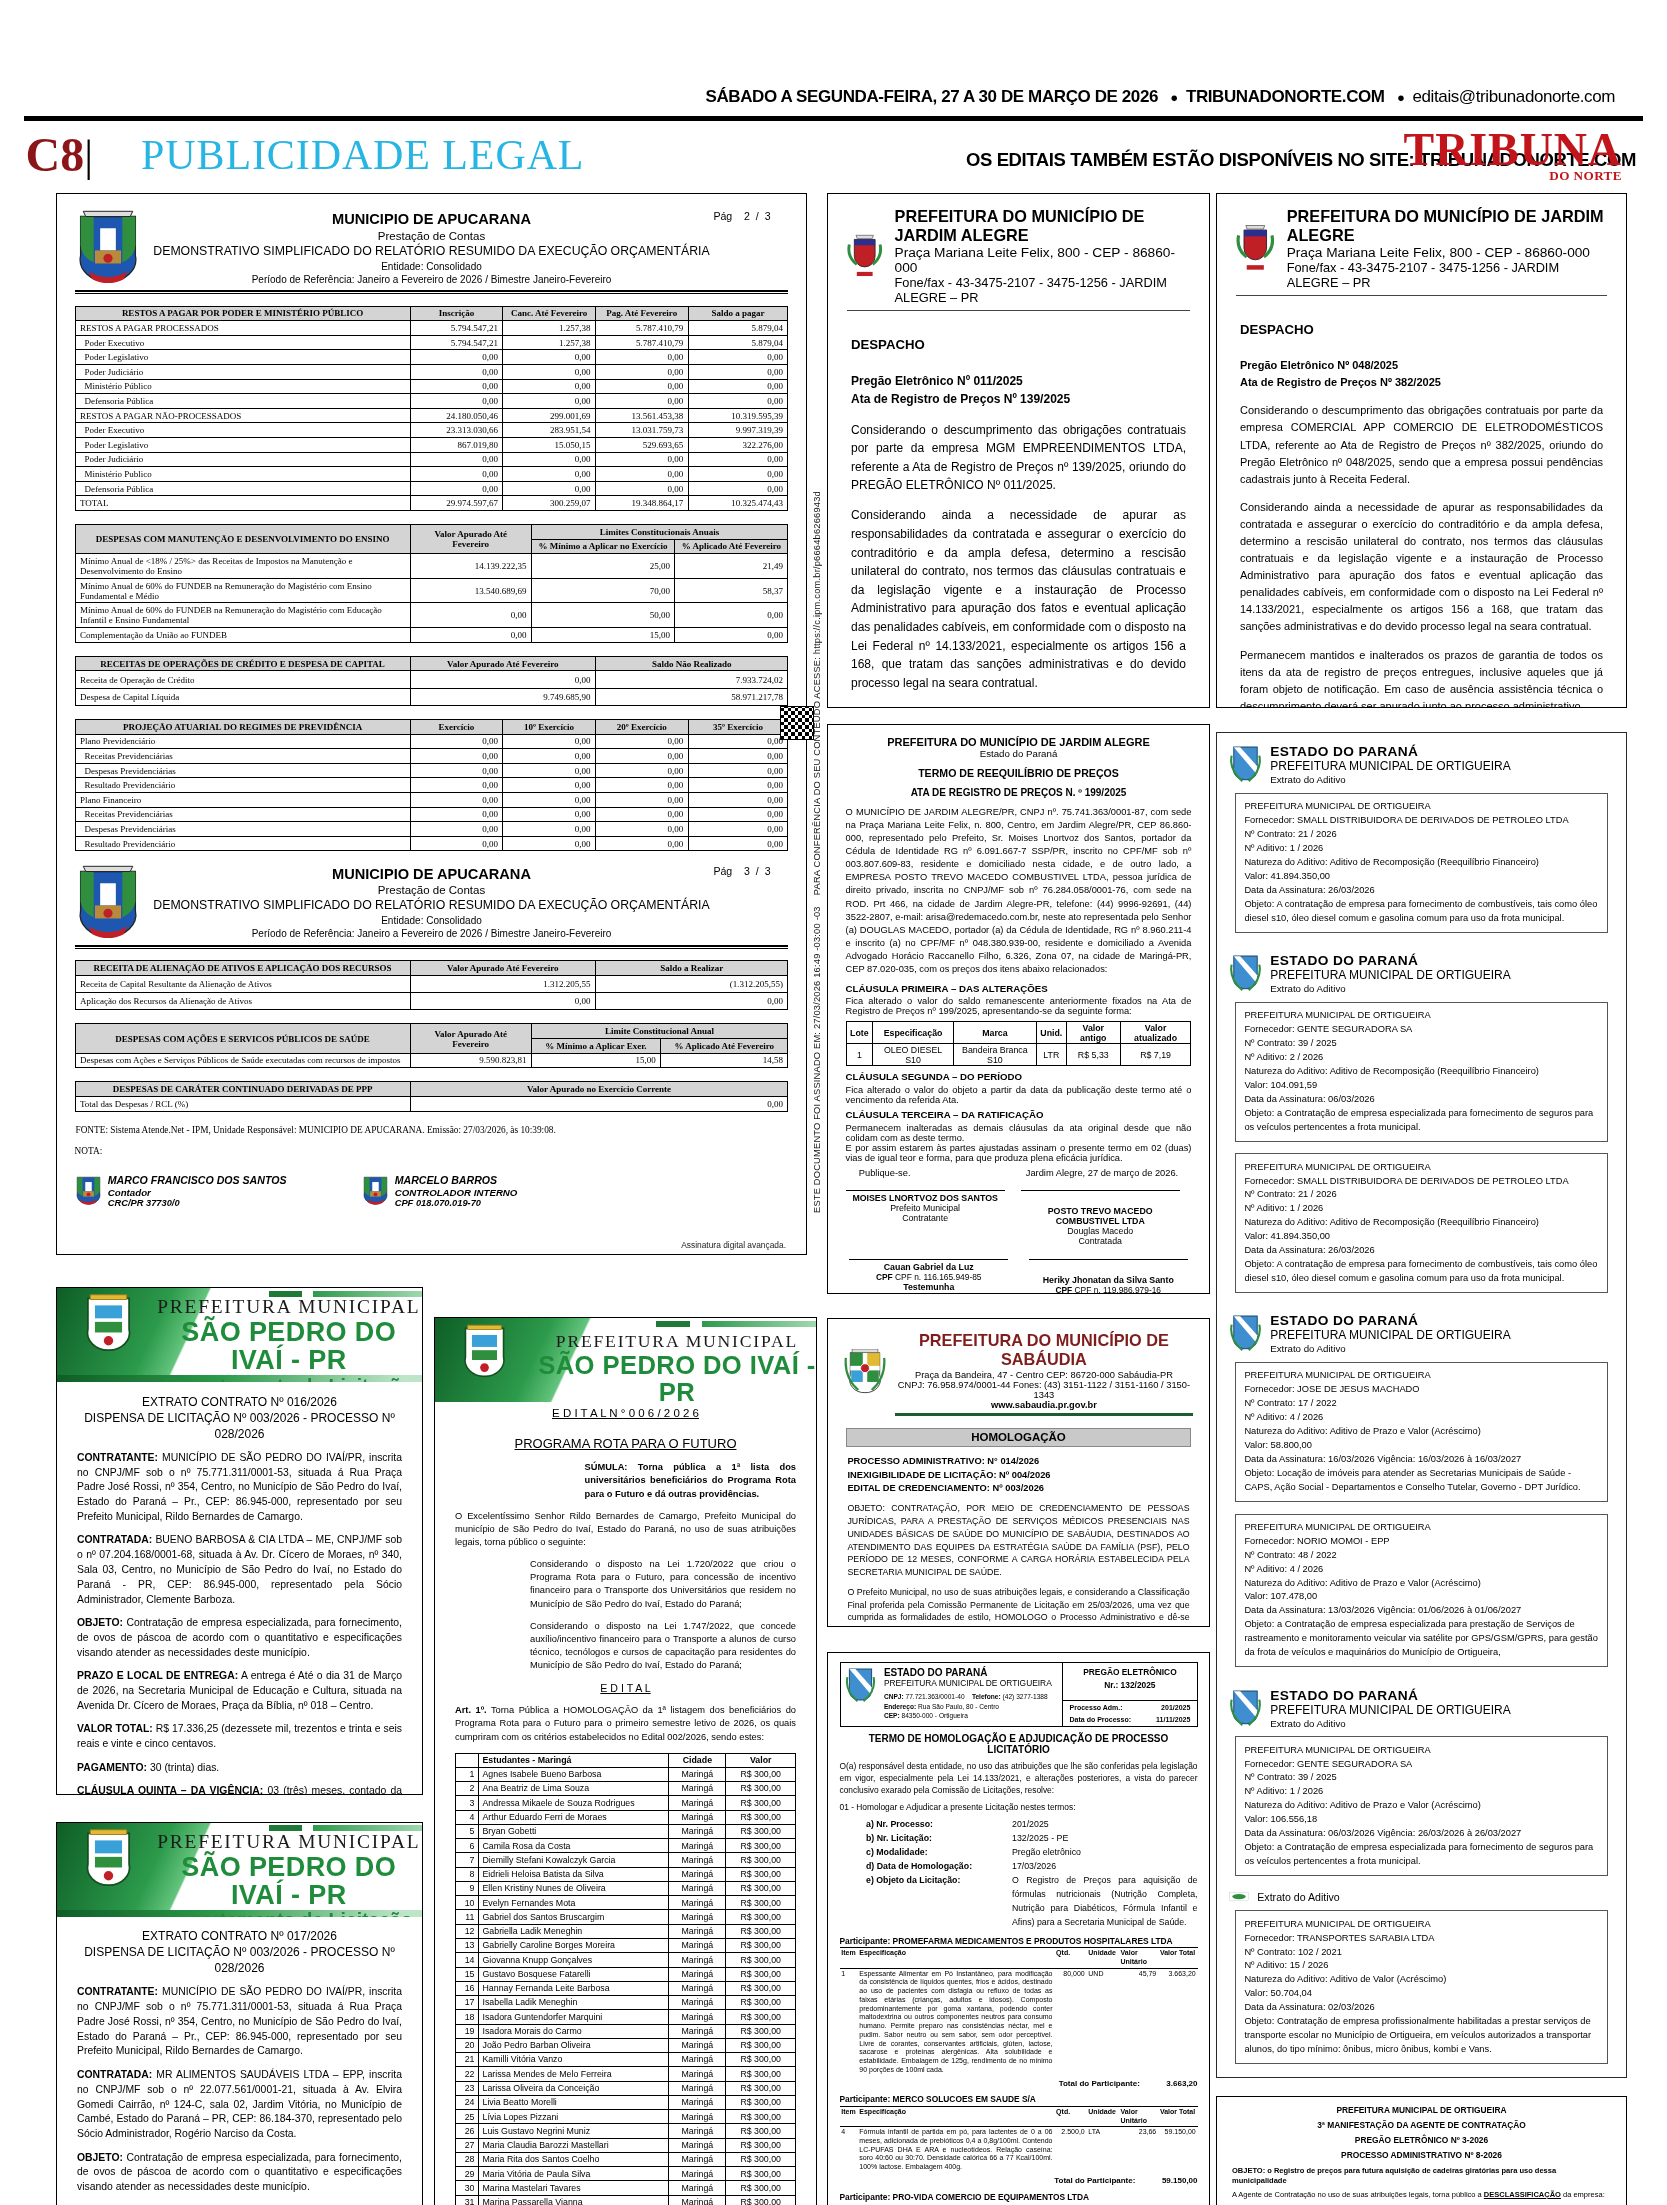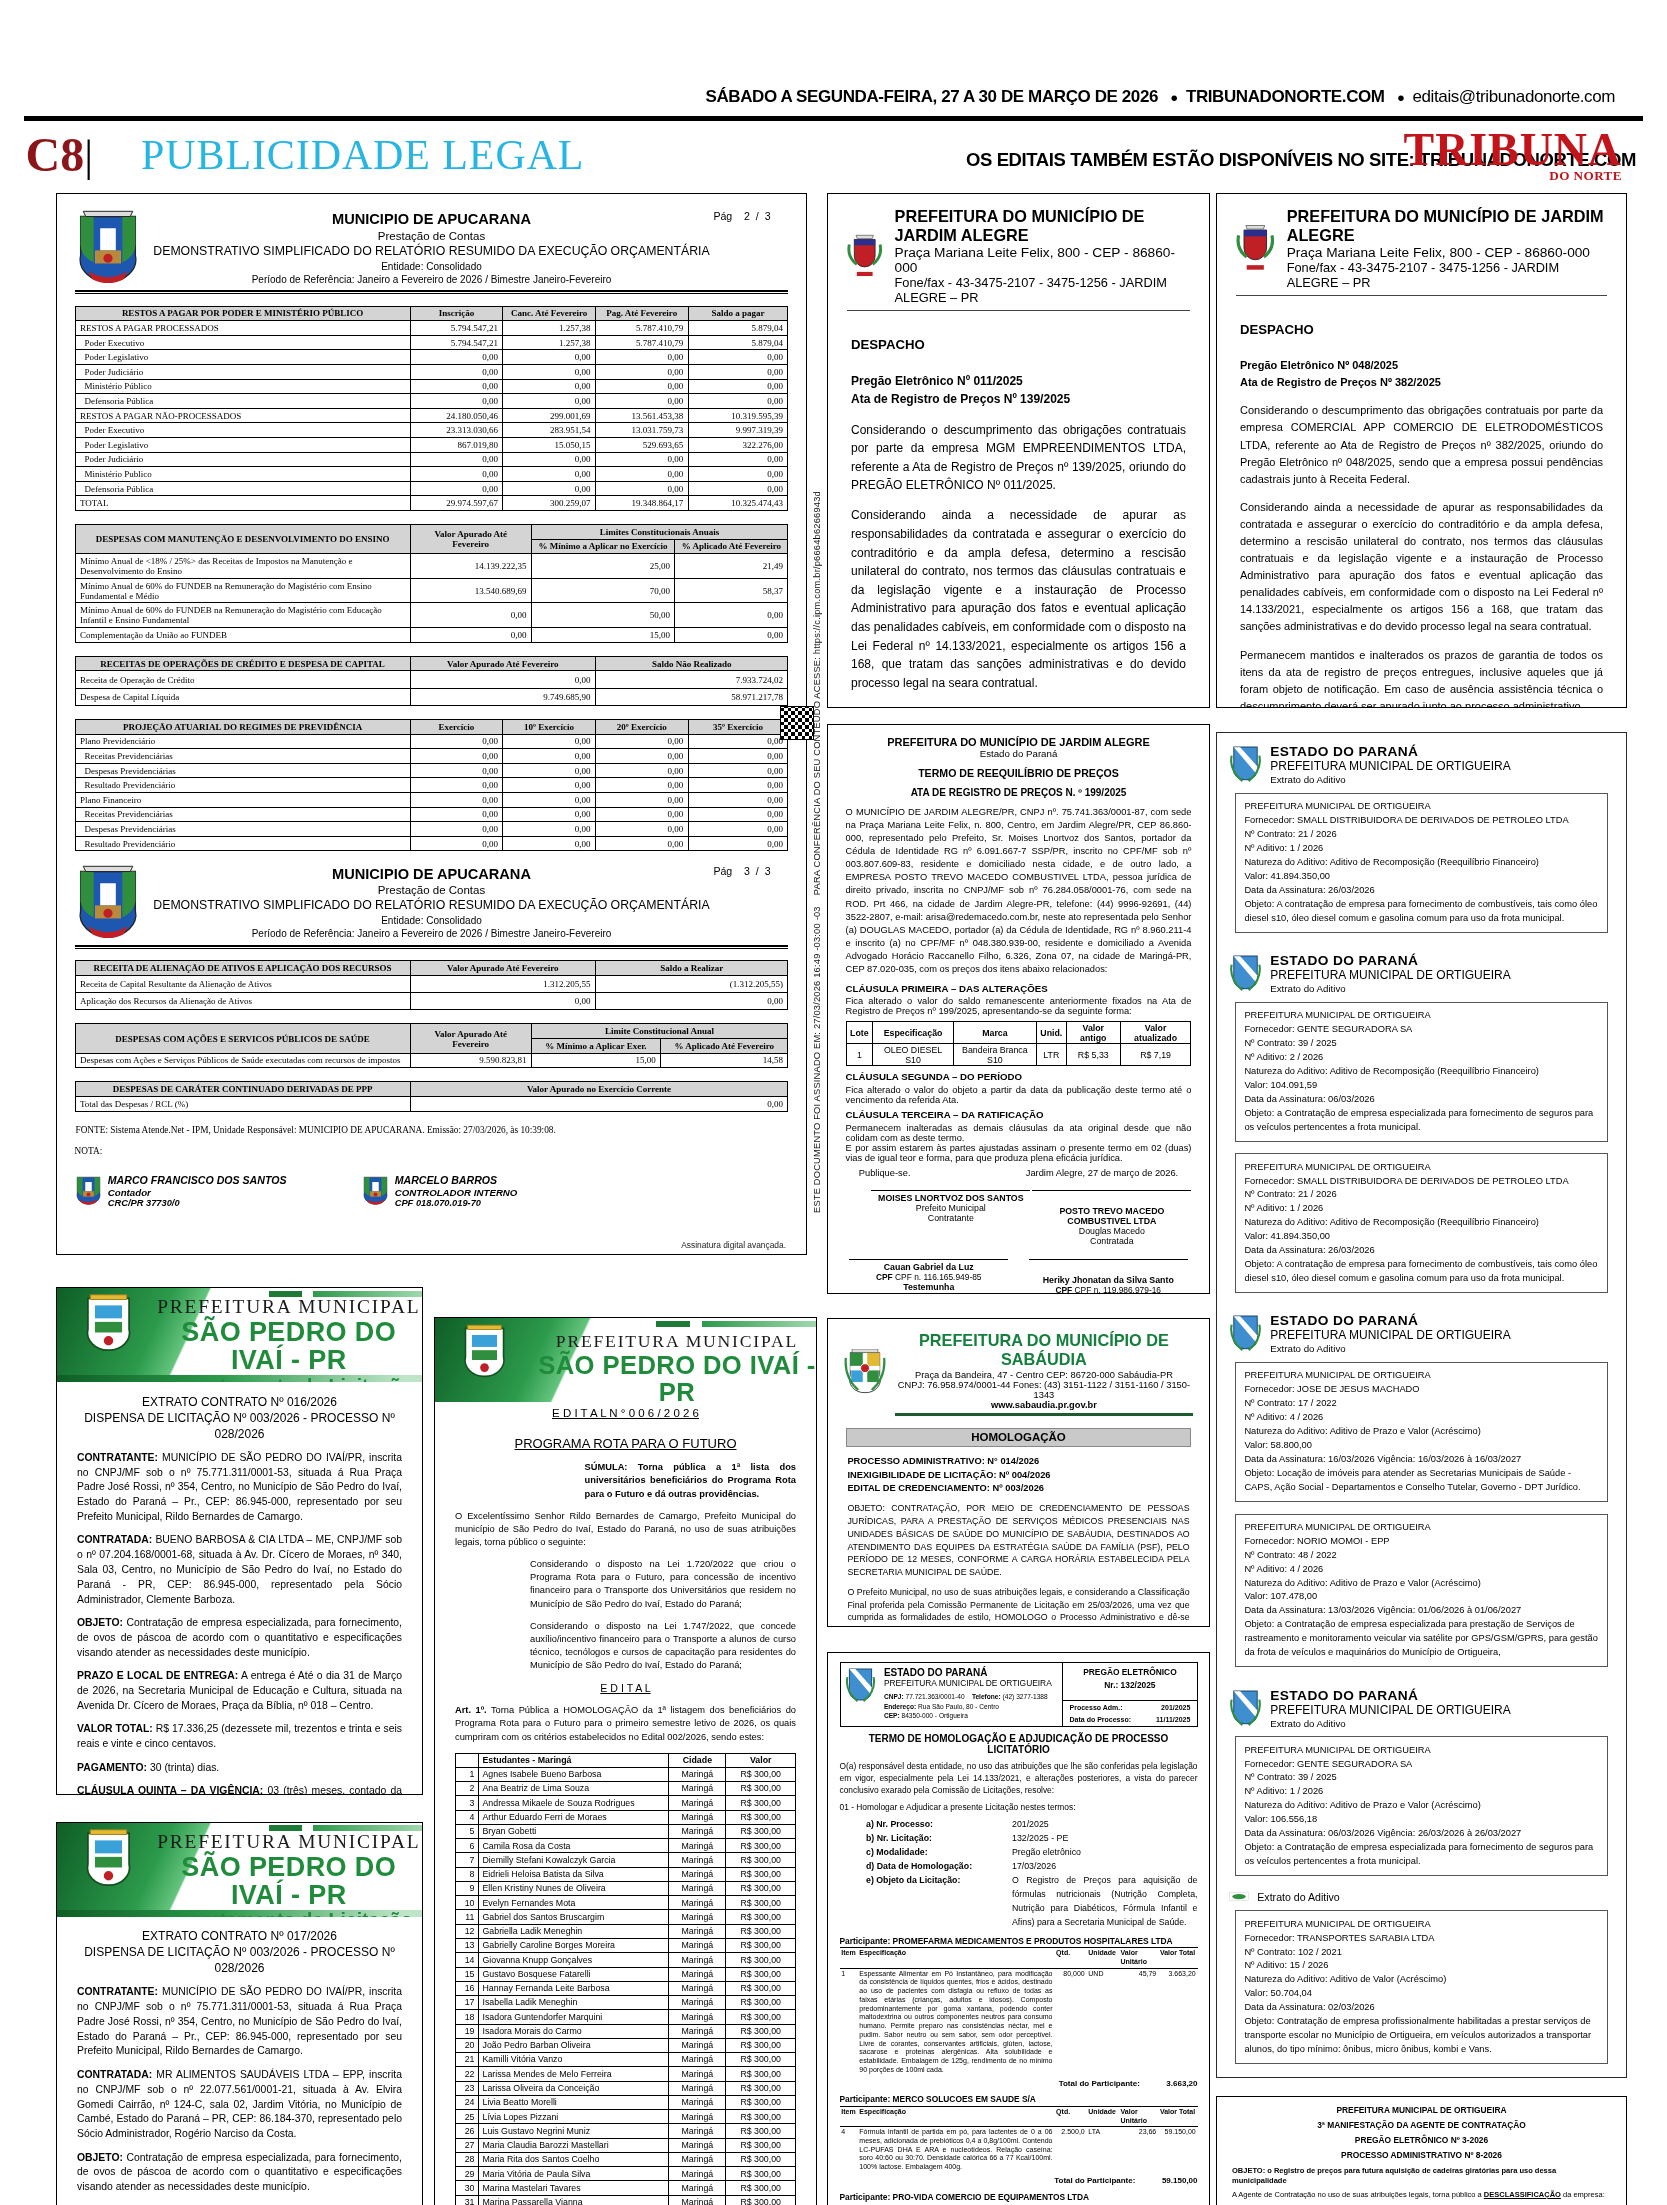--- a/index.html
+++ b/index.html
@@ -897,21 +897,21 @@
       </table>
       <div class="b" style="font-size:9.7px;margin:4.4px 0 2.6px 0">CLÁUSULA SEGUNDA – DO PERÍODO</div>
       <p class="j" style="font-size:9.3px">Fica alterado o valor do objeto a partir da data da publicação deste termo até o vencimento da referida Ata.</p>
       <div class="b" style="font-size:9.7px;margin:4.4px 0 2.6px 0">CLÁUSULA TERCEIRA – DA RATIFICAÇÃO</div>
       <p class="j" style="font-size:9.3px">Permanecem inalteradas as demais cláusulas da ata original desde que não colidam com as deste termo.</p>
       <p class="j" style="font-size:9.3px">E por assim estarem às partes ajustadas assinam o presente termo em 02 (duas) vias de igual teor e forma, para que produza plena eficácia jurídica.</p>
       <div style="display:flex;justify-content:space-between;font-size:9.3px;margin:5.3px 13.2px">
         <span>Publique-se.</span>
         <span>Jardim Alegre, 27 de março de 2026.</span>
       </div>
-      <div style="display:flex;gap:2px;justify-content:flex-end;margin-top:11.5px">
+      <div style="display:flex;gap:16px;justify-content:flex-start;margin-top:11.5px">
         <div class="c" style="border-top:0.9px solid #000;padding-top:1.8px;width:46%">
           <div class="b" style="font-size:8.8px">MOISES LNORTVOZ DOS SANTOS</div>
           <div style="font-size:8.8px">Prefeito Municipal</div>
           <div style="font-size:8.8px">Contratante</div>
         </div>
         <div class="c" style="border-top:0.9px solid #000;padding-top:15px;width:46%">
           <div class="b" style="font-size:8.8px">POSTO TREVO MACEDO COMBUSTIVEL LTDA</div>
           <div style="font-size:8.8px">Douglas Macedo</div>
           <div style="font-size:8.8px">Contratada</div>
         </div>
@@ -938,21 +938,21 @@
             <path d="M48 8 h30 v30 h-30 z" fill="#e2b933"></path>
           <path d="M14 44 h28 v30 h-28 z" fill="#3aa0d8"></path>
             <path d="M48 44 h28 v30 h-28 z" fill="#2f8f3f"></path>
           <rect x="40" y="8" width="10" height="76" fill="#fff"></rect>
             <rect x="12" y="38" width="66" height="10" fill="#fff"></rect>
           <circle cx="45" cy="43" r="10" fill="#c01f25" stroke="#fff" stroke-width="2"></circle>
           <path d="M2 20 q-4 44 28 72 M88 20 q4 44 -28 72" stroke="#2f8f3f" stroke-width="5" fill="none"></path>
           <path d="M16 0 h58 v8 h-58 z" fill="#ddd" stroke="#555" stroke-width="1.5"></path>
         </svg>
         <div style="flex:1;text-align:center">
-          <div class="b" style="font-size:16.3px;color:#15803d">PREFEITURA DO MUNICÍPIO DE SABÁUDIA</div>
+          <div class="b" style="font-size:16.3px;color:#7f1d1d">PREFEITURA DO MUNICÍPIO DE SABÁUDIA</div>
           <div style="font-size:9.3px;margin-top:1.8px">Praça da Bandeira, 47 -  Centro  CEP: 86720-000  Sabáudia-PR</div>
           <div style="font-size:9.3px">CNPJ: 76.958.974/0001-44        Fones: (43) 3151-1122 / 3151-1160 / 3150-1343</div>
           <div class="b" style="font-size:9.3px">www.sabaudia.pr.gov.br</div>
           <div style="height:3.5px;background:#1d5c2e;margin-top:2.6px"></div>
         </div>
       </div>
       <div class="sabbar">HOMOLOGAÇÃO</div>
       <div style="padding:0 19.4px;font-size:8.8px;line-height:1.45">
         <div>
 

